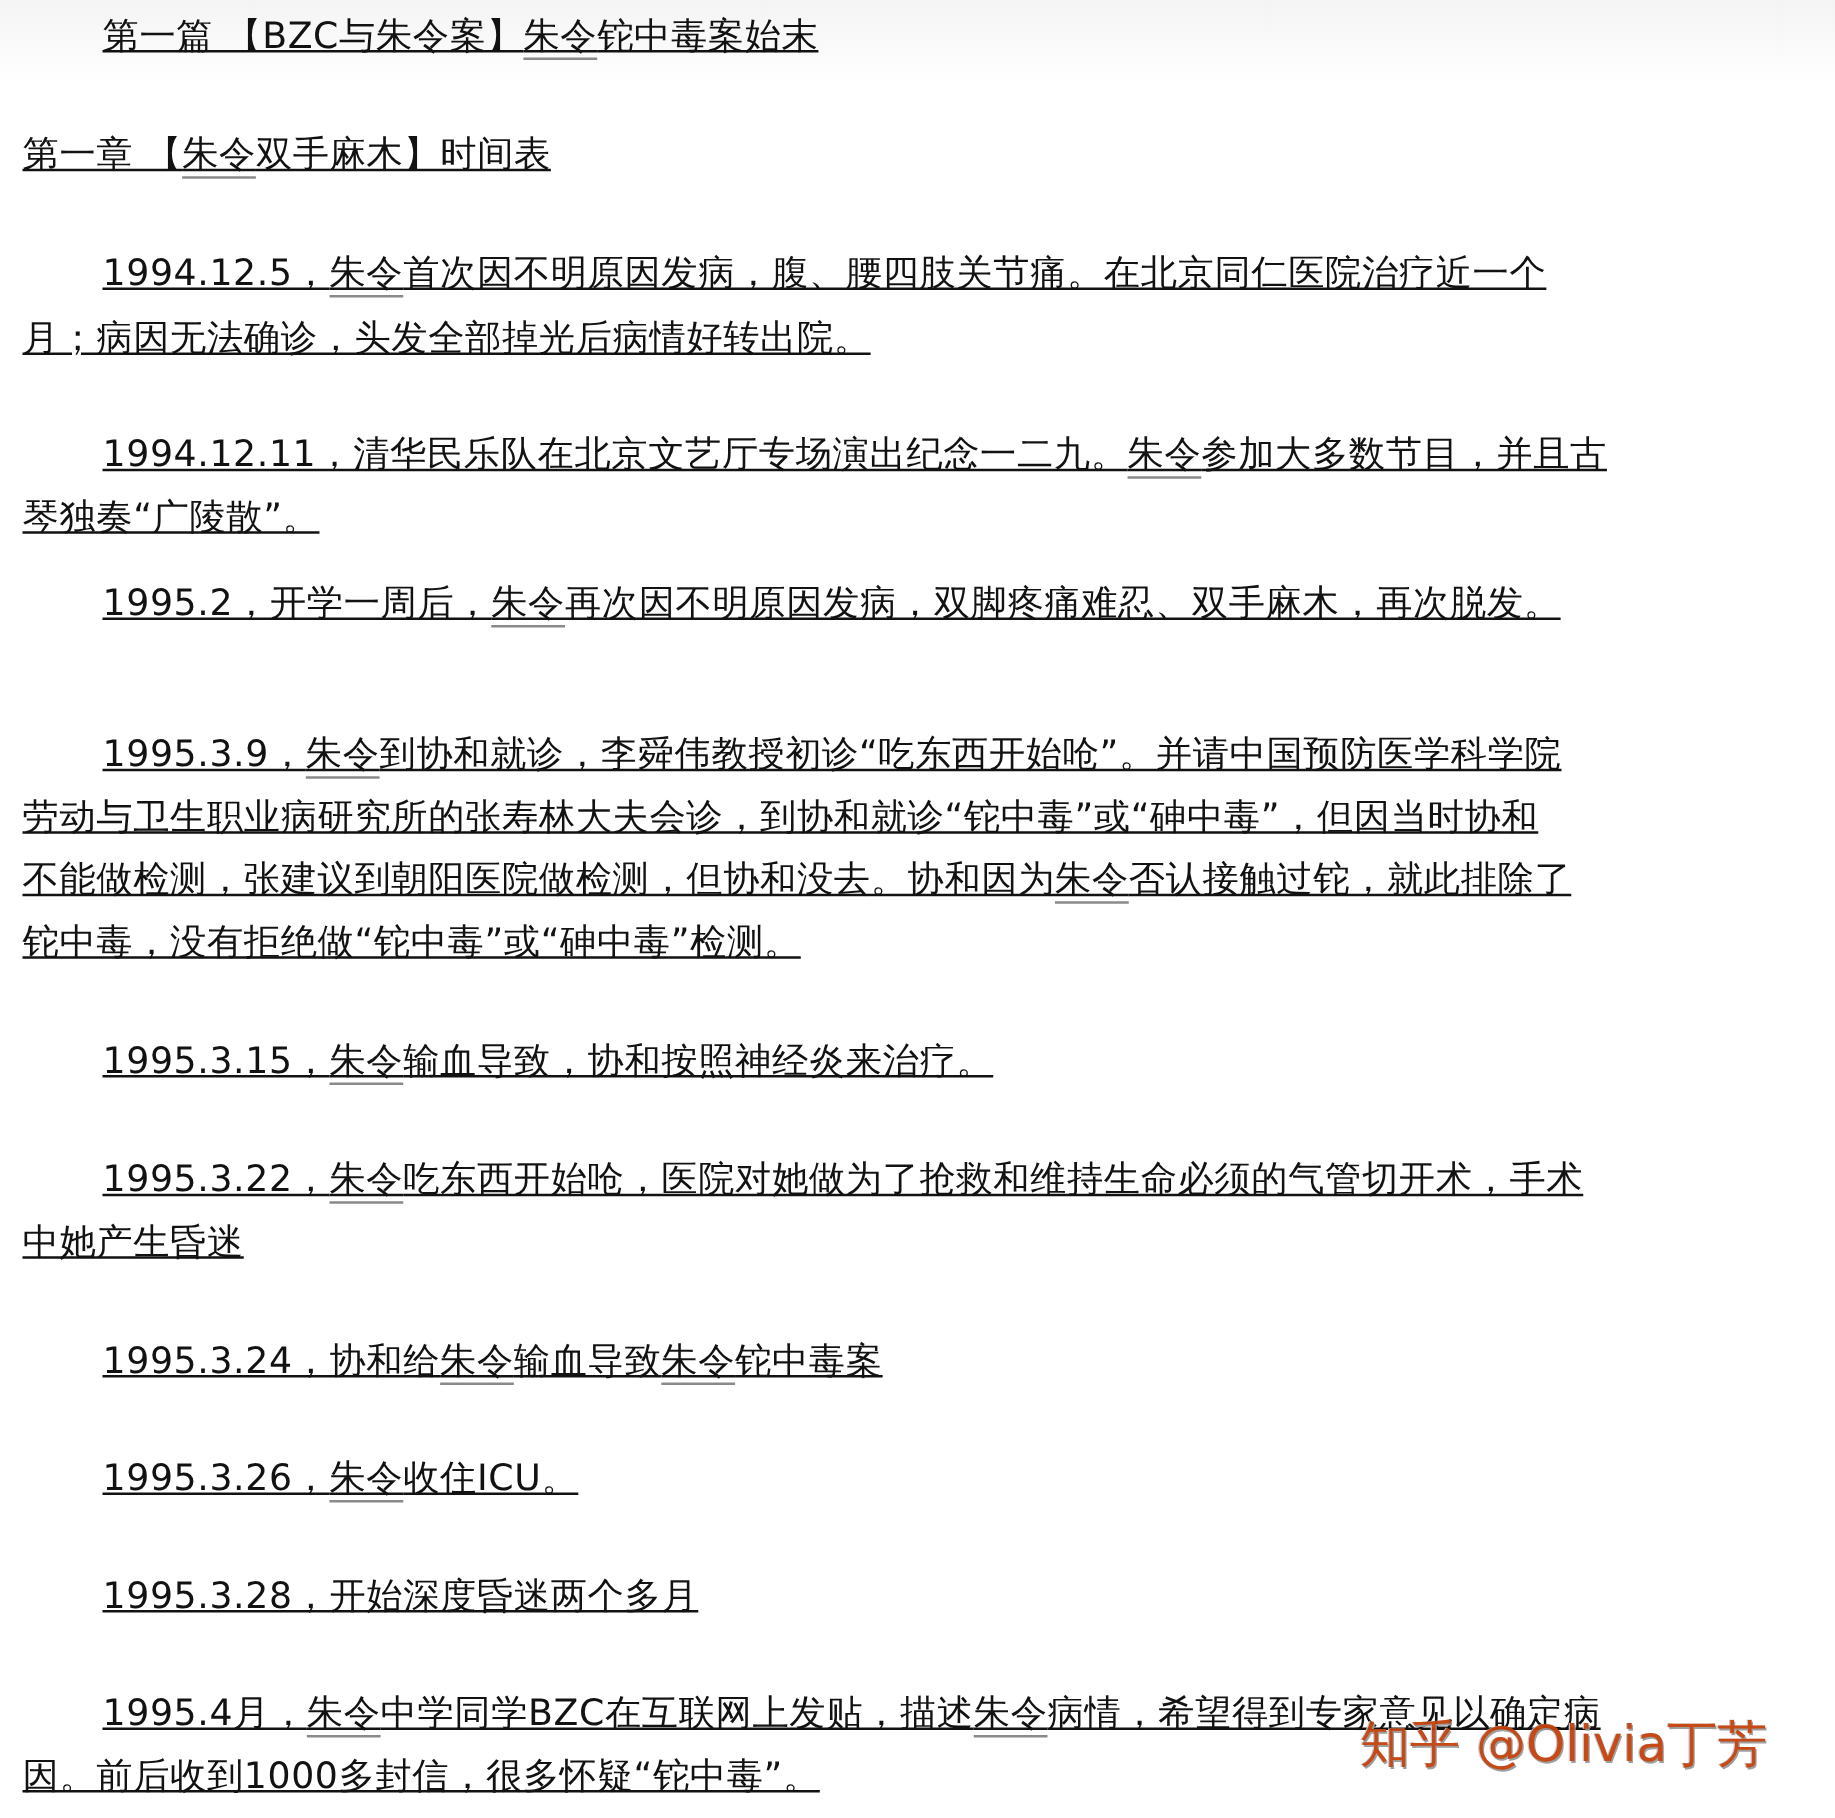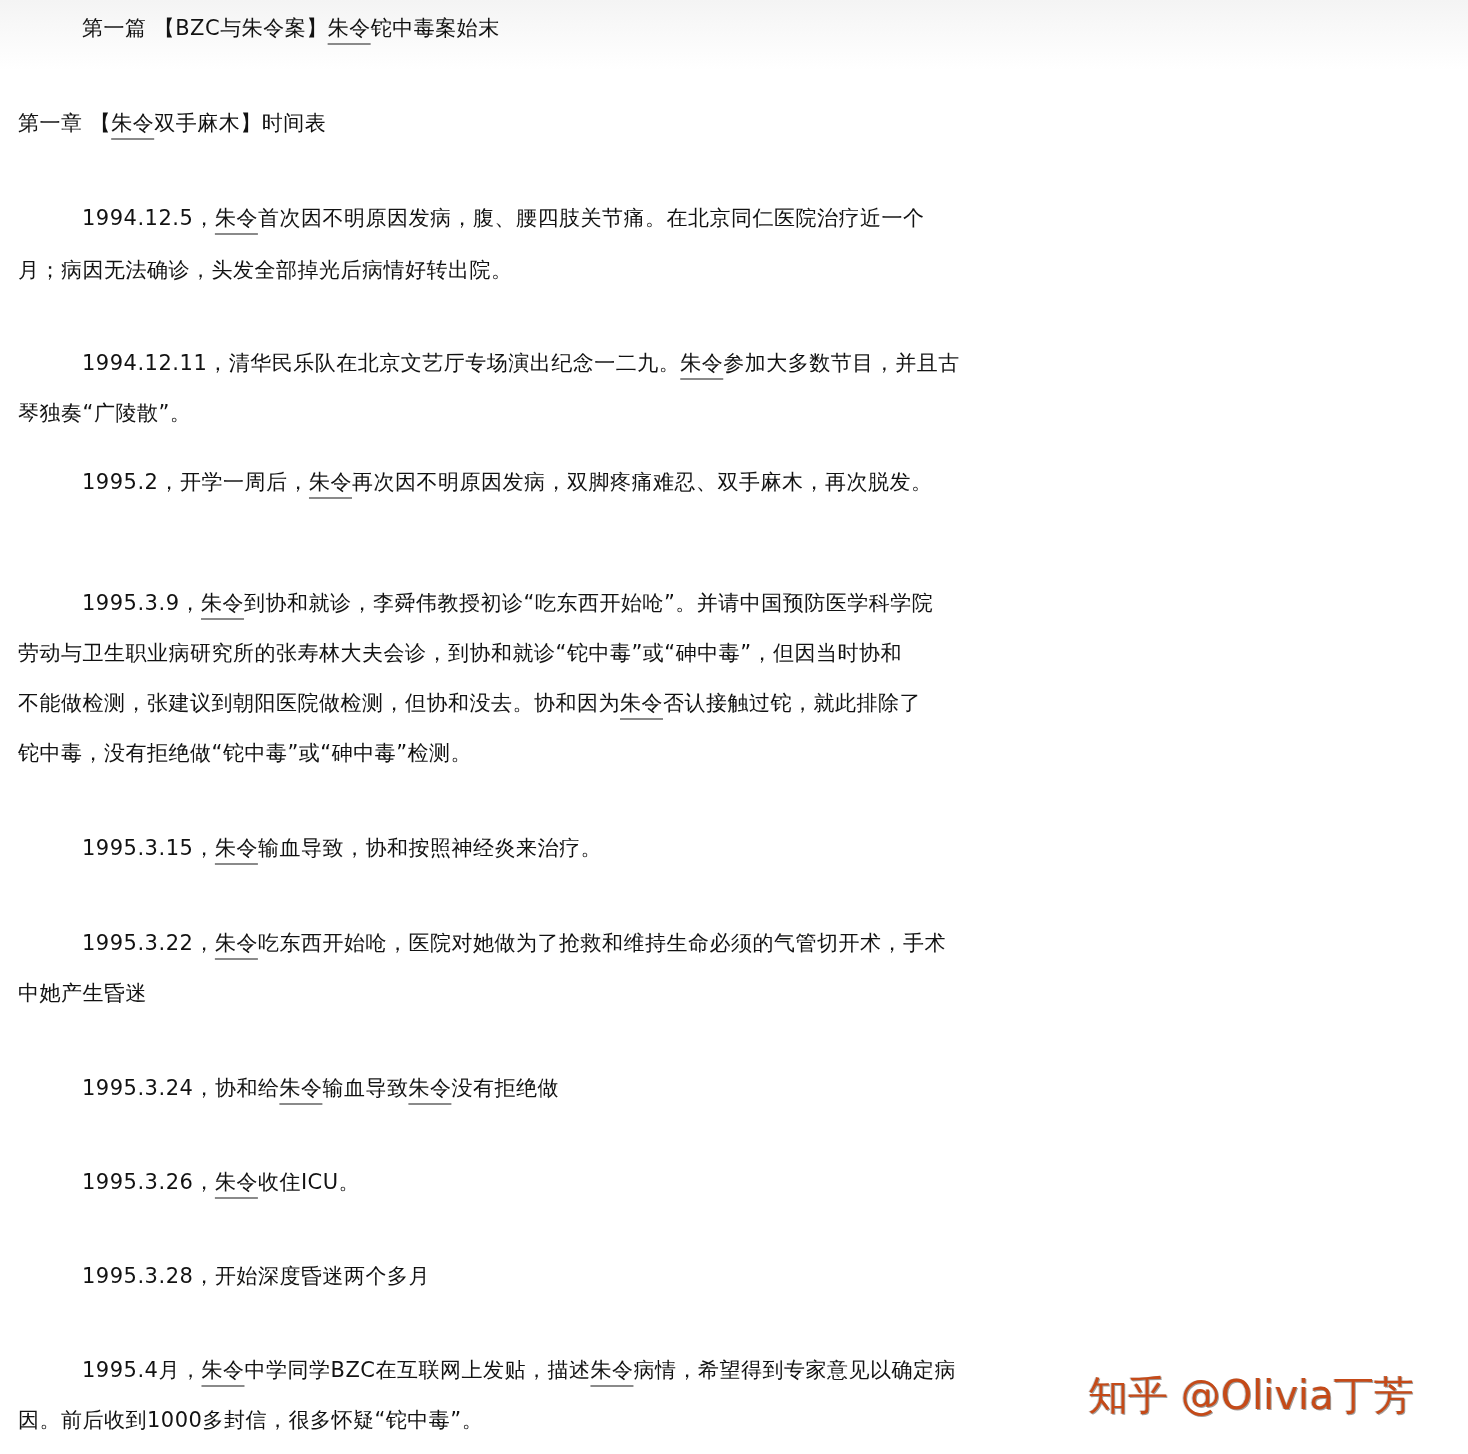--- a/index.html
+++ b/index.html
@@ -9,22 +9,22 @@
     font-family: "DejaVu Sans", "Liberation Sans", sans-serif;
     color: #121212;
     position: relative;
   }
   .topfade {
     position: absolute; left: 0; top: 0; width: 1468px; height: 70px;
     background: linear-gradient(#f4f4f4, #ffffff);
   }
   .doc { position: absolute; left: 18px; top: 0; width: 1380px; }
   .line {
-    position: absolute; left: 0; font-size: 21px; line-height: 50px;
-    white-space: nowrap; letter-spacing: 0.5px;
+    position: absolute; left: 0; font-size: 29px; line-height: 50px;
+    white-space: nowrap; letter-spacing: 0.5px; text-decoration: underline;
   }
   .indent { padding-left: 64px; }
   .u { text-decoration: underline; text-decoration-color: #8a8a8a; text-underline-offset: 8px; text-decoration-thickness: 2px; }
   .watermark {
     position: absolute; left: 1088px; top: 1368px; font-size: 40px; color: #c2410c;
     text-shadow: 1px 1px 0 #9a9a9a, -1px 0 0 #c8c8c8; opacity: 0.95; white-space: nowrap;
   }
 </style>
 </head>
 <body>
@@ -47,21 +47,21 @@
   <div class="line indent" style="top:578px"><span>1995.3.9，</span><span class="u">朱令</span><span>到协和就诊，李舜伟教授初诊“吃东西开始呛”。并请中国预防医学科学院</span></div>
   <div class="line" style="top:628px"><span>劳动与卫生职业病研究所的张寿林大夫会诊，到协和就诊“铊中毒”或“砷中毒”，但因当时协和</span></div>
   <div class="line" style="top:678px"><span>不能做检测，张建议到朝阳医院做检测，但协和没去。协和因为</span><span class="u">朱令</span><span>否认接触过铊，就此排除了</span></div>
   <div class="line" style="top:728px"><span>铊中毒，没有拒绝做“铊中毒”或“砷中毒”检测。</span></div>
 
   <div class="line indent" style="top:823px"><span>1995.3.15，</span><span class="u">朱令</span><span>输血导致，协和按照神经炎来治疗。</span></div>
 
   <div class="line indent" style="top:918px"><span>1995.3.22，</span><span class="u">朱令</span><span>吃东西开始呛，医院对她做为了抢救和维持生命必须的气管切开术，手术</span></div>
   <div class="line" style="top:968px"><span>中她产生昏迷</span></div>
 
-  <div class="line indent" style="top:1063px"><span>1995.3.24，协和给</span><span class="u">朱令</span><span>输血导致</span><span class="u">朱令</span><span>没有拒绝做</span></div>
+  <div class="line indent" style="top:1063px"><span>1995.3.24，协和给</span><span class="u">朱令</span><span>输血导致</span><span class="u">朱令</span><span>铊中毒案</span></div>
 
   <div class="line indent" style="top:1157px"><span>1995.3.26，</span><span class="u">朱令</span><span>收住ICU。</span></div>
 
   <div class="line indent" style="top:1251px"><span>1995.3.28，开始深度昏迷两个多月</span></div>
 
   <div class="line indent" style="top:1345px"><span>1995.4月，</span><span class="u">朱令</span><span>中学同学BZC在互联网上发贴，描述</span><span class="u">朱令</span><span>病情，希望得到专家意见以确定病</span></div>
   <div class="line" style="top:1395px"><span>因。前后收到1000多封信，很多怀疑“铊中毒”。</span></div>
 </div>
 
 <div class="watermark">知乎 @Olivia丁芳</div>

